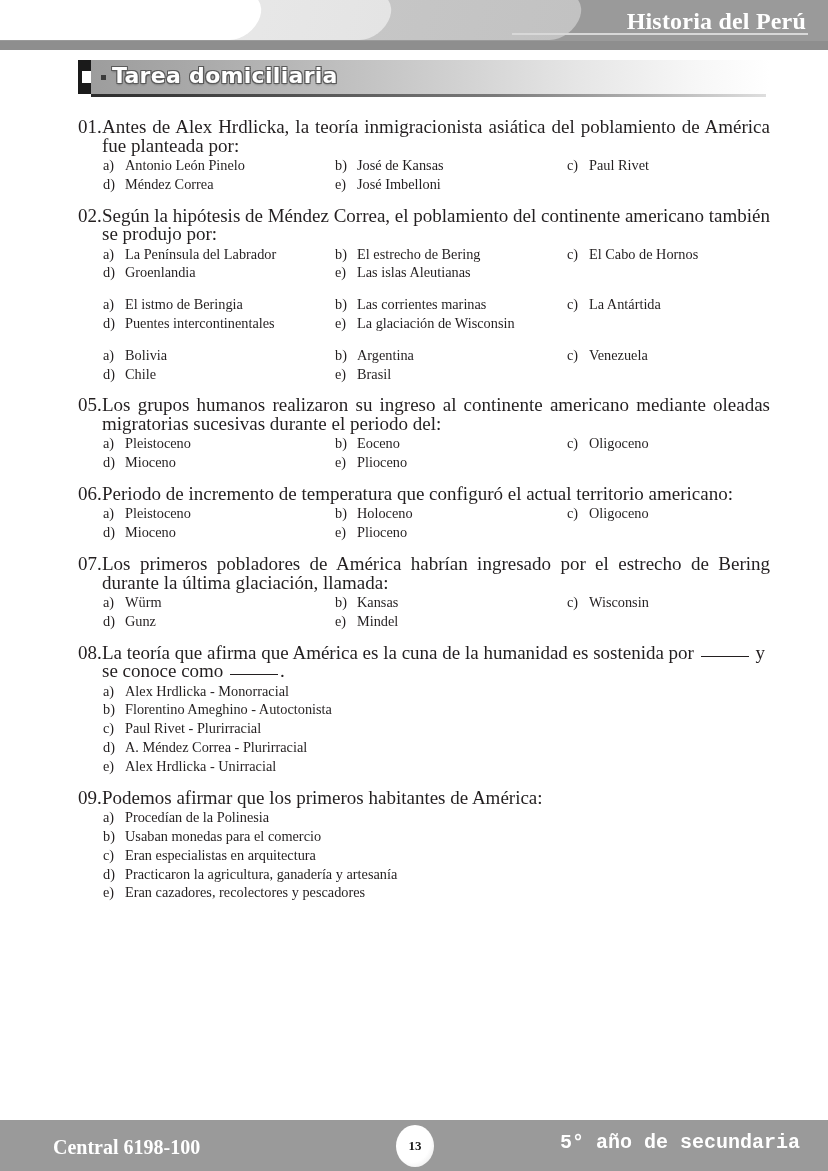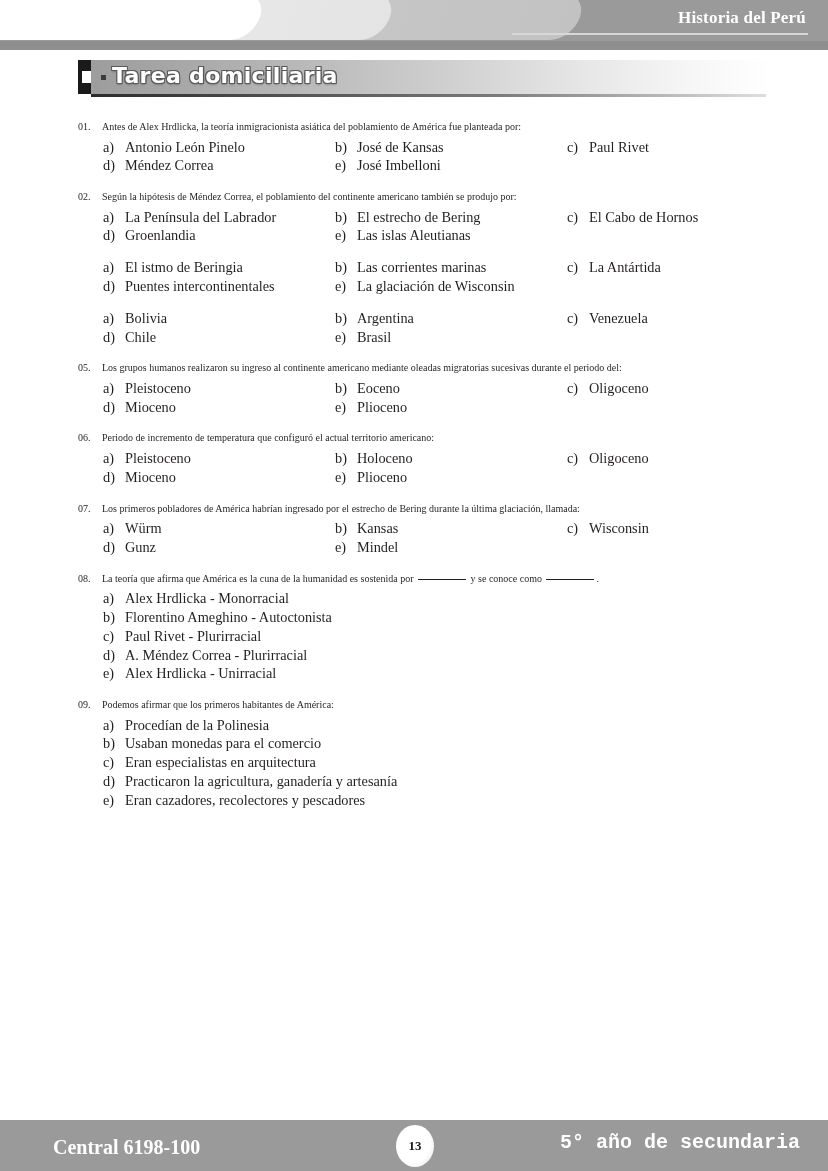--- a/index.html
+++ b/index.html
@@ -49,21 +49,21 @@
     width: 660px;
     background: #ffffff;
     transform: skewX(-18deg);
   }
   .hdr-title {
     position: absolute;
     right: 22px;
     top: 8px;
     font-family: "Liberation Serif", serif;
     font-weight: bold;
-    font-size: 17px;
+    font-size: 24px;
     color: #ffffff;
     letter-spacing: 0.2px;
     z-index: 5;
   }
   .hdr-rule {
     position: absolute;
     right: 20px;
     top: 33px;
     width: 296px;
     height: 2px;
@@ -155,21 +155,21 @@
     left: 78px;
     top: 118px;
     width: 692px;
   }
   .question {
     margin-bottom: 13px;
   }
   .q-head {
     display: flex;
     align-items: flex-start;
-    font-size: 10px;
+    font-size: 19px;
     line-height: 18.5px;
   }
   .q-num {
     width: 24px;
     flex: 0 0 24px;
     white-space: nowrap;
   }
   .q-stem {
     flex: 1;
     text-align: justify;

